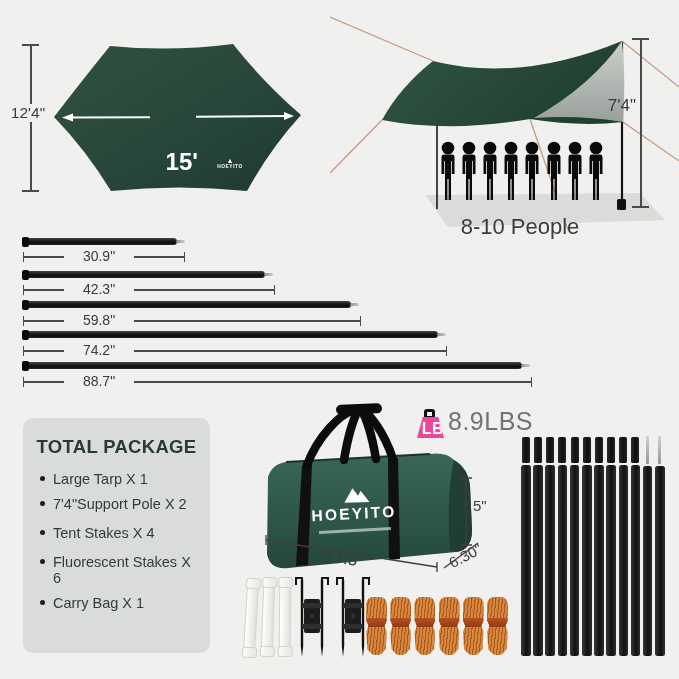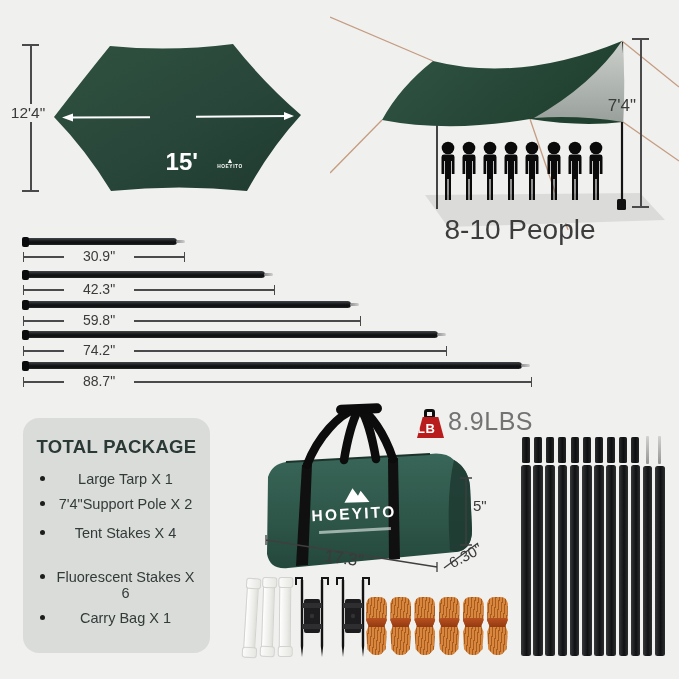--- a/index.html
+++ b/index.html
@@ -15,30 +15,30 @@
   .dim-h::before{content:"";position:absolute;left:0;right:0;top:4.2px;height:1.4px;background:#4a4a4a;}
   .dim-h .dlabel{position:absolute;top:-5px;left:40px;width:70px;text-align:center;background:#f0f0ee;font-size:14px;color:#3b3b3b;line-height:19px;z-index:2;}
   .dim-text{position:absolute;font-size:15px;color:#3b3b3b;}
 
   
   .pole-bar{position:absolute;height:7px;border-radius:3.5px;background:linear-gradient(180deg,#43464a 0%,#16181a 45%,#0c0d0e 72%,#26282b 100%);}
   .pole-bar::before{content:"";position:absolute;left:-1px;top:-1.5px;width:7px;height:10px;background:#0a0b0c;border-radius:2px;}
   .pole-bar::after{content:"";position:absolute;right:-8px;top:2px;width:9px;height:3px;background:linear-gradient(90deg,#8f8f8f,#cfcfcf);border-radius:1.5px;}
 
   
-  .pkg-box{position:absolute;left:23px;top:418px;width:187px;height:235px;background:#d9dcd9;border-radius:16px;box-sizing:border-box;padding:17px 12px 0 12px;}
+  .pkg-box{position:absolute;left:23px;top:418px;width:187px;height:235px;background:#d9dcd9;border-radius:10px;box-sizing:border-box;padding:17px 12px 0 12px;}
   .pkg-title{font-size:18.5px;font-weight:bold;color:#2a3936;text-align:center;line-height:23px;letter-spacing:.3px;}
   .pkg-list{list-style:none;margin:13px 0 0 0;padding:0 0 0 4px;}
-  .pkg-list li{position:relative;font-size:14.5px;color:#333b39;padding-left:14px;margin-bottom:9px;text-align:center;}
+  .pkg-list li{position:relative;font-size:14.5px;color:#333b39;padding-left:14px;margin-bottom:9px;}
   .pkg-list li::before{content:"";position:absolute;left:1px;top:5px;width:5px;height:5px;border-radius:50%;background:#1d1d1d;}
 
   
   .wt-icon{position:absolute;left:417px;top:409px;width:27px;height:29px;}
   .wt-knob{position:absolute;top:0;left:7px;width:11px;height:10px;border:3.5px solid #0e0e0e;border-radius:3px;box-sizing:border-box;background:transparent;}
-  .wt-body{position:absolute;top:8px;left:0;width:27px;height:21px;clip-path:polygon(21% 0,79% 0,100% 100%,0 100%);background:#b91c1c;color:#fff;font-weight:bold;font-size:13px;text-align:left;line-height:23px;letter-spacing:.5px;}
+  .wt-body{position:absolute;top:8px;left:0;width:27px;height:21px;clip-path:polygon(21% 0,79% 0,100% 100%,0 100%);background:#ec4899;color:#fff;font-weight:bold;font-size:16px;text-align:right;line-height:23px;letter-spacing:.5px;}
   .wt-text{position:absolute;left:448px;top:407px;font-size:25px;color:#737373;letter-spacing:.5px;}
 
   
   .pole-bundle{position:absolute;left:521px;top:436px;display:flex;gap:2.6px;height:220px;}
   .pole-seg{position:relative;width:9.6px;height:220px;flex:none;}
   .seg-cap{position:absolute;top:1px;left:.8px;width:8px;height:26px;background:linear-gradient(90deg,#2a2b2d,#0e0f10 55%,#232425);border-radius:1.5px;}
   .seg-body{position:absolute;top:29px;left:0;width:9.6px;bottom:0;background:linear-gradient(90deg,#36383a,#101113 55%,#2c2e30);border-radius:2.5px;}
   .pole-seg.silver .seg-cap{left:3.3px;width:3px;height:28px;top:0;background:linear-gradient(180deg,#d2d2d0,#959593);border-radius:1px;}
   .pole-seg.silver .seg-body{top:30px;}
 
@@ -132,21 +132,21 @@
         <use href="#prsn" x="129" y="126"></use>
         <use href="#prsn" x="150" y="126"></use>
         <use href="#prsn" x="171" y="126"></use>
         <use href="#prsn" x="192" y="126"></use>
         <use href="#prsn" x="214" y="126"></use>
         <use href="#prsn" x="235" y="126"></use>
         <use href="#prsn" x="256" y="126"></use>
       </g>
     </svg>
   </div>
-  <div class="abs" style="left:425px;top:214px;width:190px;text-align:center;font-size:28px;color:#3c3c3c;">8-10 People</div>
+  <div class="abs" style="left:425px;top:214px;width:190px;text-align:center;font-size:22px;color:#3c3c3c;">8-10 People</div>
   <div class="dim-v" style="left:640px;top:38px;height:170px;"></div>
   <div class="dim-text" style="left:598px;top:96px;width:38px;text-align:right;font-size:17px;">7'4"</div>
 
   <div>
     <div class="pole-bar" style="left:23px;top:238px;width:154px;"></div>
     <div class="dim-h" style="left:23px;top:252px;width:160px;">
       <span class="dlabel">30.9"</span>
       </div>
 
     <div class="pole-bar" style="left:23px;top:271px;width:242px;"></div>
@@ -168,21 +168,21 @@
     <div class="dim-h" style="left:23px;top:377px;width:507px;">
       <span class="dlabel">88.7"</span>
       </div>
   </div>
 
   <div class="pkg-box">
     <div class="pkg-title">TOTAL PACKAGE</div>
     <ul class="pkg-list">
       <li>Large Tarp X 1</li>
       <li style="margin-bottom:13px;">7'4"Support Pole X 2</li>
-      <li style="margin-bottom:28px;">Tent Stakes X 4</li>
+      <li style="margin-bottom:13px;">Tent Stakes X 4</li>
       <li style="">Fluorescent Stakes X 6</li>
       <li>Carry Bag X 1</li>
     </ul>
   </div>
 
   <div class="abs" style="left:248px;top:402px;width:235px;height:185px;">
     <svg width="235" height="185" viewBox="0 0 235 185">
       <defs>
         <linearGradient id="bg1" x1="0" y1="0" x2="0" y2="1">
           <stop offset="0" stop-color="#386658"></stop>

